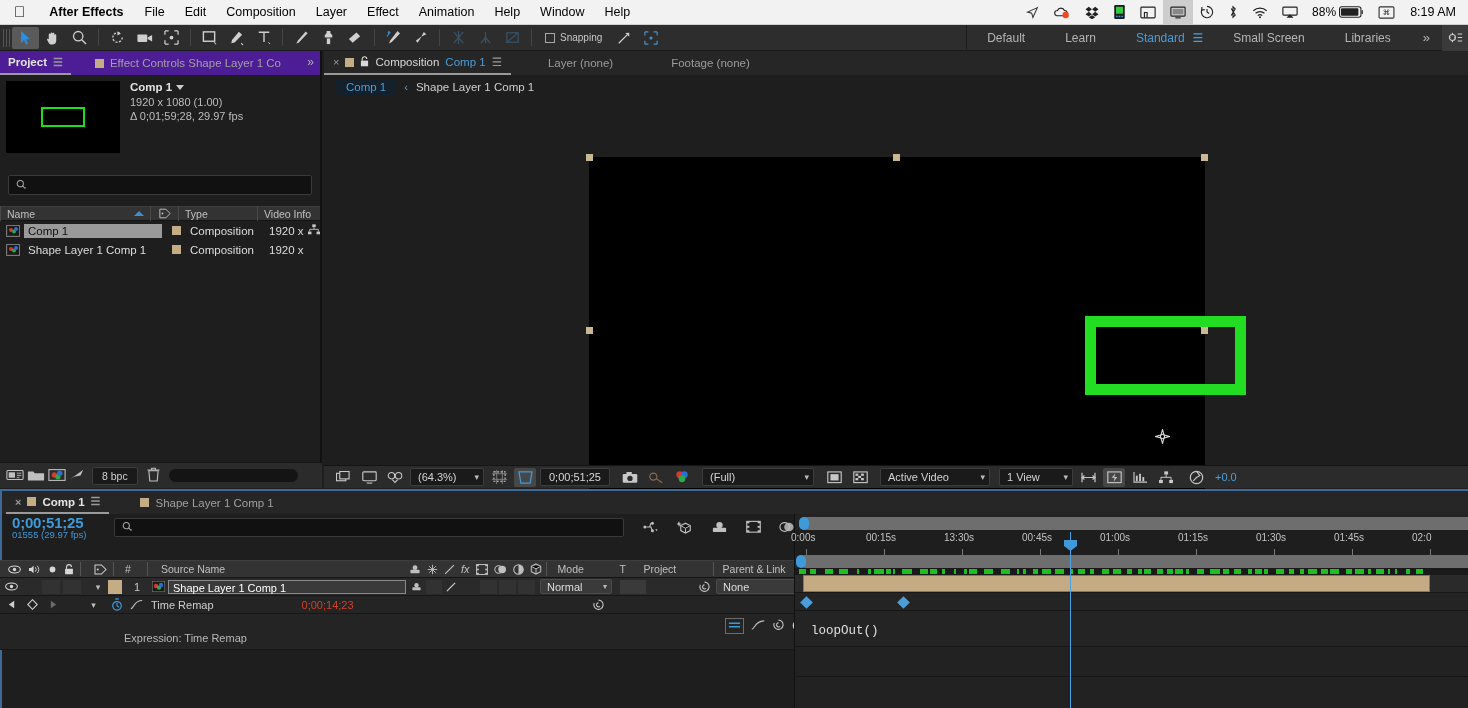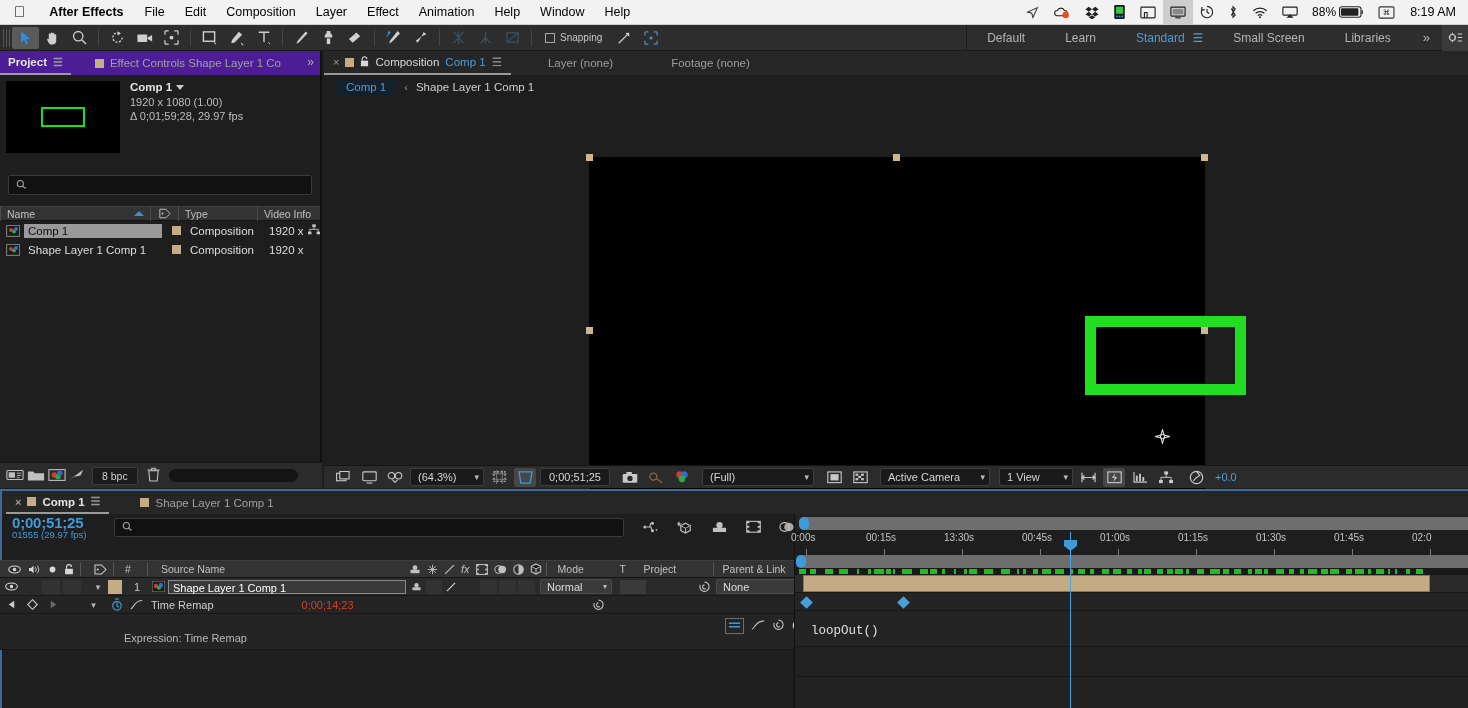--- a/index.html
+++ b/index.html
@@ -690,21 +690,21 @@
         <svg width="15" height="13" viewBox="0 0 16 14">
             <rect x="0.8" y="1" width="14.4" height="11.5" fill="none" stroke="#c8c8c8" stroke-width="1.2"></rect>
             <rect x="2.6" y="2.8" width="3" height="2.4" fill="#c8c8c8"></rect>
             <rect x="8.6" y="2.8" width="3" height="2.4" fill="#c8c8c8"></rect>
             <rect x="5.6" y="5.2" width="3" height="2.4" fill="#c8c8c8"></rect>
             <rect x="2.6" y="7.6" width="3" height="2.4" fill="#c8c8c8"></rect>
             <rect x="8.6" y="7.6" width="3" height="2.4" fill="#c8c8c8"></rect>
           </svg>
       </span>
       <span class="sel-s" style="width:110px; margin-left:5px">
-        <span>Active Camera</span>
+        <span>Active Video</span>
         <span class="cv" style="margin-left:auto">▾</span>
       </span>
       <span class="sel-s" style="width:74px; margin-left:5px">
         <span>1 View</span>
         <span class="cv" style="margin-left:auto">▾</span>
       </span>
       <span class="cbtn">
         <svg width="15" height="13" viewBox="0 0 16 14">
             <path d="M1 2v10M15 2v10M1 7h14" stroke="#c8c8c8" stroke-width="1.3"></path>
             <path d="M3.6 4.8 1 7l2.6 2.2M12.4 4.8 15 7l-2.6 2.2" fill="none" stroke="#c8c8c8" stroke-width="1.2"></path>

